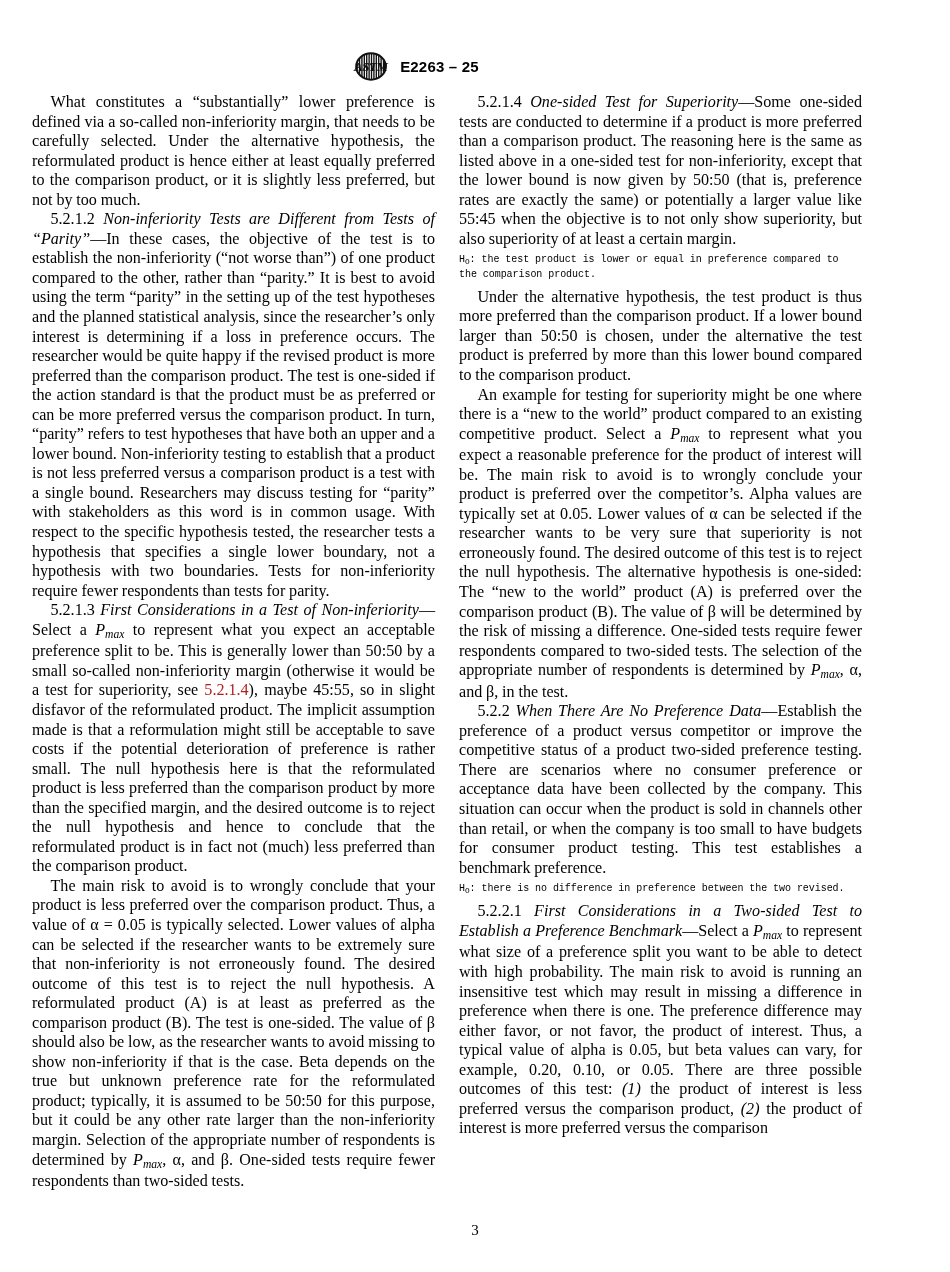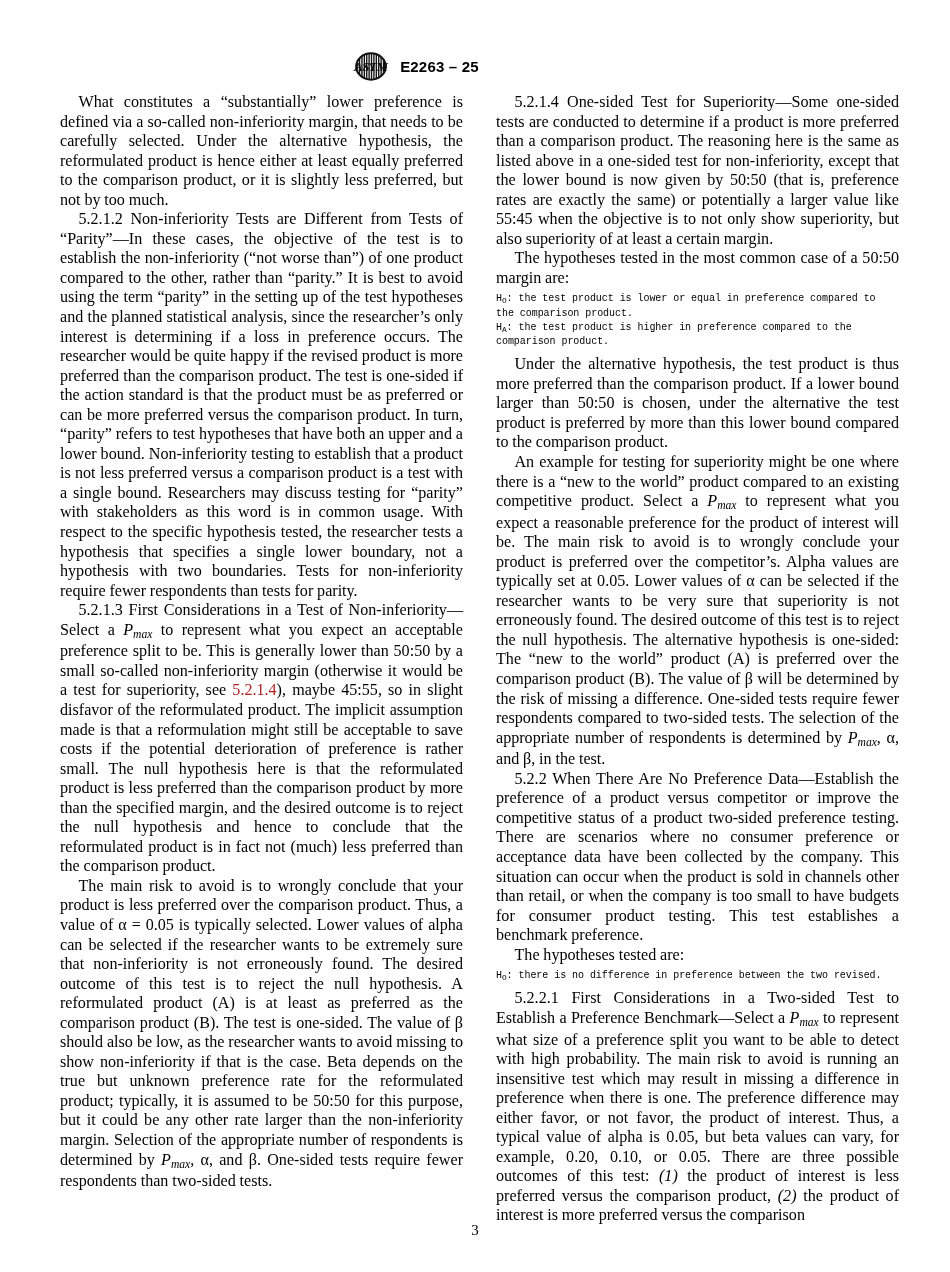--- a/index.html
+++ b/index.html
@@ -42,22 +42,22 @@
     white-space: nowrap;
   }
 
   
   .columns {
     position: absolute;
     top: 92px;
     left: 0;
     width: 950px;
     display: flex;
-    gap: 33px;
-    padding: 0 60px;
+    gap: 24px;
+    padding: 0 32px;
     box-sizing: border-box;
   }
   .col {
     width: 403px;
     flex: 0 0 403px;
   }
 
   
   p.body {
     margin: 0;
@@ -66,21 +66,21 @@
     text-align: justify;
     text-justify: inter-word;
     hyphens: auto;
     -webkit-hyphens: auto;
     text-indent: 1.15em;
     word-spacing: -0.2px;
   }
 
   
   .sect-num { font-style: normal; }
-  .run-in { }
+  .run-in { font-style: italic; }
 
   
   .var {
     font-style: italic;
   }
   .var sub {
     font-size: 0.72em;
     vertical-align: baseline;
     position: relative;
     top: 0.28em;
@@ -156,34 +156,31 @@
     <p class="body"><span class="sect-num">5.2.1.3</span> <span class="run-in">First Considerations in a Test of Non-inferiority</span><span class="sect-num">—</span><span>Select a </span><span class="var"><span>P</span><sub>max</sub></span><span> to represent what you expect an acceptable preference split to be. This is generally lower than 50:50 by a small so-called non-inferiority margin (otherwise it would be a test for superiority, see </span><a class="xref" href="#" style="text-decoration:none;">5.2.1.4</a><span>), maybe 45:55, so in slight disfavor of the reformulated product. The implicit assumption made is that a reformulation might still be acceptable to save costs if the potential deterioration of preference is rather small. The null hypothesis here is that the reformulated product is less preferred than the comparison product by more than the specified margin, and the desired outcome is to reject the null hypothesis and hence to conclude that the reformulated product is in fact not (much) less preferred than the comparison product.</span></p>
 
     <p class="body"><span>The main risk to avoid is to wrongly conclude that your product is less preferred over the comparison product. Thus, a value of α = 0.05 is typically selected. Lower values of alpha can be selected if the researcher wants to be extremely sure that non-inferiority is not erroneously found. The desired outcome of this test is to reject the null hypothesis. A reformulated product (A) is at least as preferred as the comparison product (B). The test is one-sided. The value of β should also be low, as the researcher wants to avoid missing to show non-inferiority if that is the case. Beta depends on the true but unknown preference rate for the reformulated product; typically, it is assumed to be 50:50 for this purpose, but it could be any other rate larger than the non-inferiority margin. Selection of the appropriate number of respondents is determined by </span><span class="var"><span>P</span><sub>max</sub></span><span>, α, and β. One-sided tests require fewer respondents than two-sided tests.</span></p>
 
   </div>
 
   <div class="col">
 
     <p class="body"><span class="sect-num">5.2.1.4</span> <span class="run-in">One-sided Test for Superiority</span><span class="sect-num">—</span><span>Some one-sided tests are conducted to determine if a product is more preferred than a comparison product. The reasoning here is the same as listed above in a one-sided test for non-inferiority, except that the lower bound is now given by 50:50 (that is, preference rates are exactly the same) or potentially a larger value like 55:45 when the objective is to not only show superiority, but also superiority of at least a certain margin.</span></p>
 
-    <p class="body">The hypotheses tested in the most common case of a 50:50 margin are:</p>
 
     <div class="hypo">
       <span class="hypo-line"><span class="h"><span>H</span><sub>O</sub></span><span>: the test product is lower or equal in preference compared to the comparison product.</span></span>
-      <span class="hypo-line"><span class="h"><span>H</span><sub>A</sub></span><span>: the test product is higher in preference compared to the comparison product.</span></span>
     </div>
 
     <p class="body">Under the alternative hypothesis, the test product is thus more preferred than the comparison product. If a lower bound larger than 50:50 is chosen, under the alternative the test product is preferred by more than this lower bound compared to the comparison product.</p>
 
     <p class="body"><span>An example for testing for superiority might be one where there is a “new to the world” product compared to an existing competitive product. Select a </span><span class="var"><span>P</span><sub>max</sub></span><span> to represent what you expect a reasonable preference for the product of interest will be. The main risk to avoid is to wrongly conclude your product is preferred over the competitor’s. Alpha values are typically set at 0.05. Lower values of α can be selected if the researcher wants to be very sure that superiority is not erroneously found. The desired outcome of this test is to reject the null hypothesis. The alternative hypothesis is one-sided: The “new to the world” product (A) is preferred over the comparison product (B). The value of β will be determined by the risk of missing a difference. One-sided tests require fewer respondents compared to two-sided tests. The selection of the appropriate number of respondents is determined by </span><span class="var"><span>P</span><sub>max</sub></span><span>, α, and β, in the test.</span></p>
 
     <p class="body"><span class="sect-num">5.2.2</span> <span class="run-in">When There Are No Preference Data</span><span class="sect-num">—</span><span>Establish the preference of a product versus competitor or improve the competitive status of a product two-sided preference testing. There are scenarios where no consumer preference or acceptance data have been collected by the company. This situation can occur when the product is sold in channels other than retail, or when the company is too small to have budgets for consumer product testing. This test establishes a benchmark preference.</span></p>
 
-    <p class="body">The hypotheses tested are:</p>
 
     <div class="hypo">
       <span class="hypo-line"><span class="h"><span>H</span><sub>O</sub></span><span>: there is no difference in preference between the two revised.</span></span>
     </div>
 
     <p class="body"><span class="sect-num">5.2.2.1</span> <span class="run-in">First Considerations in a Two-sided Test to Establish a Preference Benchmark</span><span class="sect-num">—</span><span>Select a </span><span class="var"><span>P</span><sub>max</sub></span><span> to represent what size of a preference split you want to be able to detect with high probability. The main risk to avoid is running an insensitive test which may result in missing a difference in preference when there is one. The preference difference may either favor, or not favor, the product of interest. Thus, a typical value of alpha is 0.05, but beta values can vary, for example, 0.20, 0.10, or 0.05. There are three possible outcomes of this test: </span><span class="enum">(1)</span><span> the product of interest is less preferred versus the comparison product, </span><span class="enum">(2)</span><span> the product of interest is more preferred versus the comparison</span></p>
 
   </div>
 </div>
 

